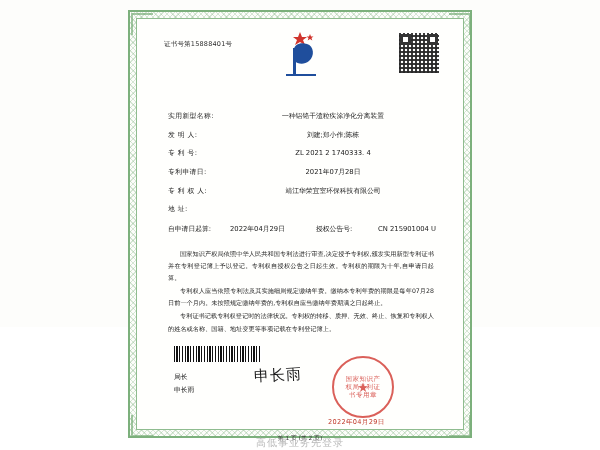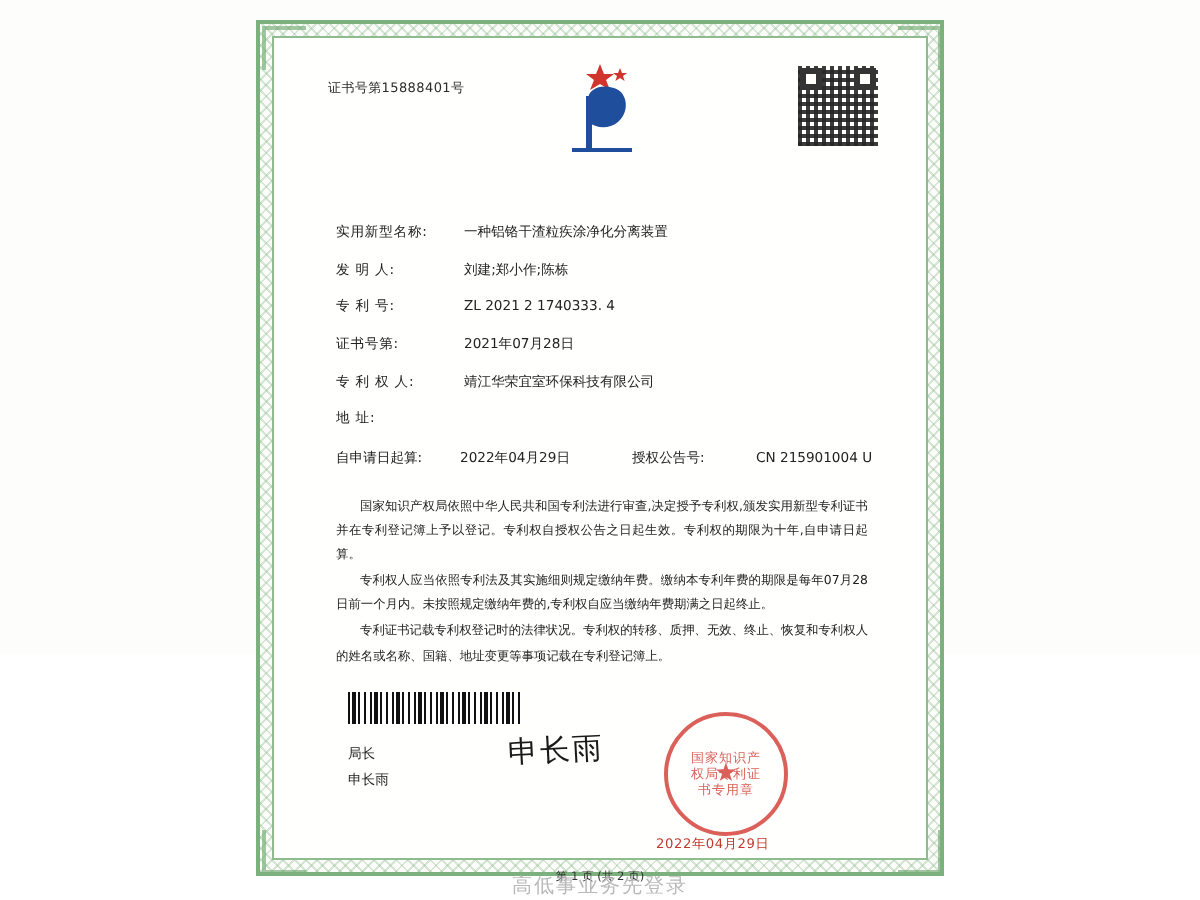--- a/index.html
+++ b/index.html
@@ -133,20 +133,21 @@
   .f-label {
     width: 64px;
     flex: 0 0 64px;
     letter-spacing: .4px;
     white-space: nowrap;
   }
   .f-value {
     flex: 1;
     white-space: nowrap;
     overflow: hidden;
+    text-align: center;
   }
   .field-2col {
     display: flex;
     align-items: baseline;
     font-size: 6.8px;
     color: #222;
     margin-bottom: 10.5px;
   }
   .col2-label {
     width: 62px;
@@ -304,21 +305,21 @@
         <span class="f-label">发 明 人:</span>
         <span class="f-value">刘建;郑小作;陈栋</span>
       </div>
 
       <div class="field">
         <span class="f-label">专 利 号:</span>
         <span class="f-value">ZL 2021 2 1740333. 4</span>
       </div>
 
       <div class="field">
-        <span class="f-label">证书号第:</span>
+        <span class="f-label">专利申请日:</span>
         <span class="f-value">2021年07月28日</span>
       </div>
 
       <div class="field">
         <span class="f-label">专 利 权 人:</span>
         <span class="f-value">靖江华荣宜室环保科技有限公司</span>
       </div>
 
       <div class="field">
         <span class="f-label">地           址:</span>

